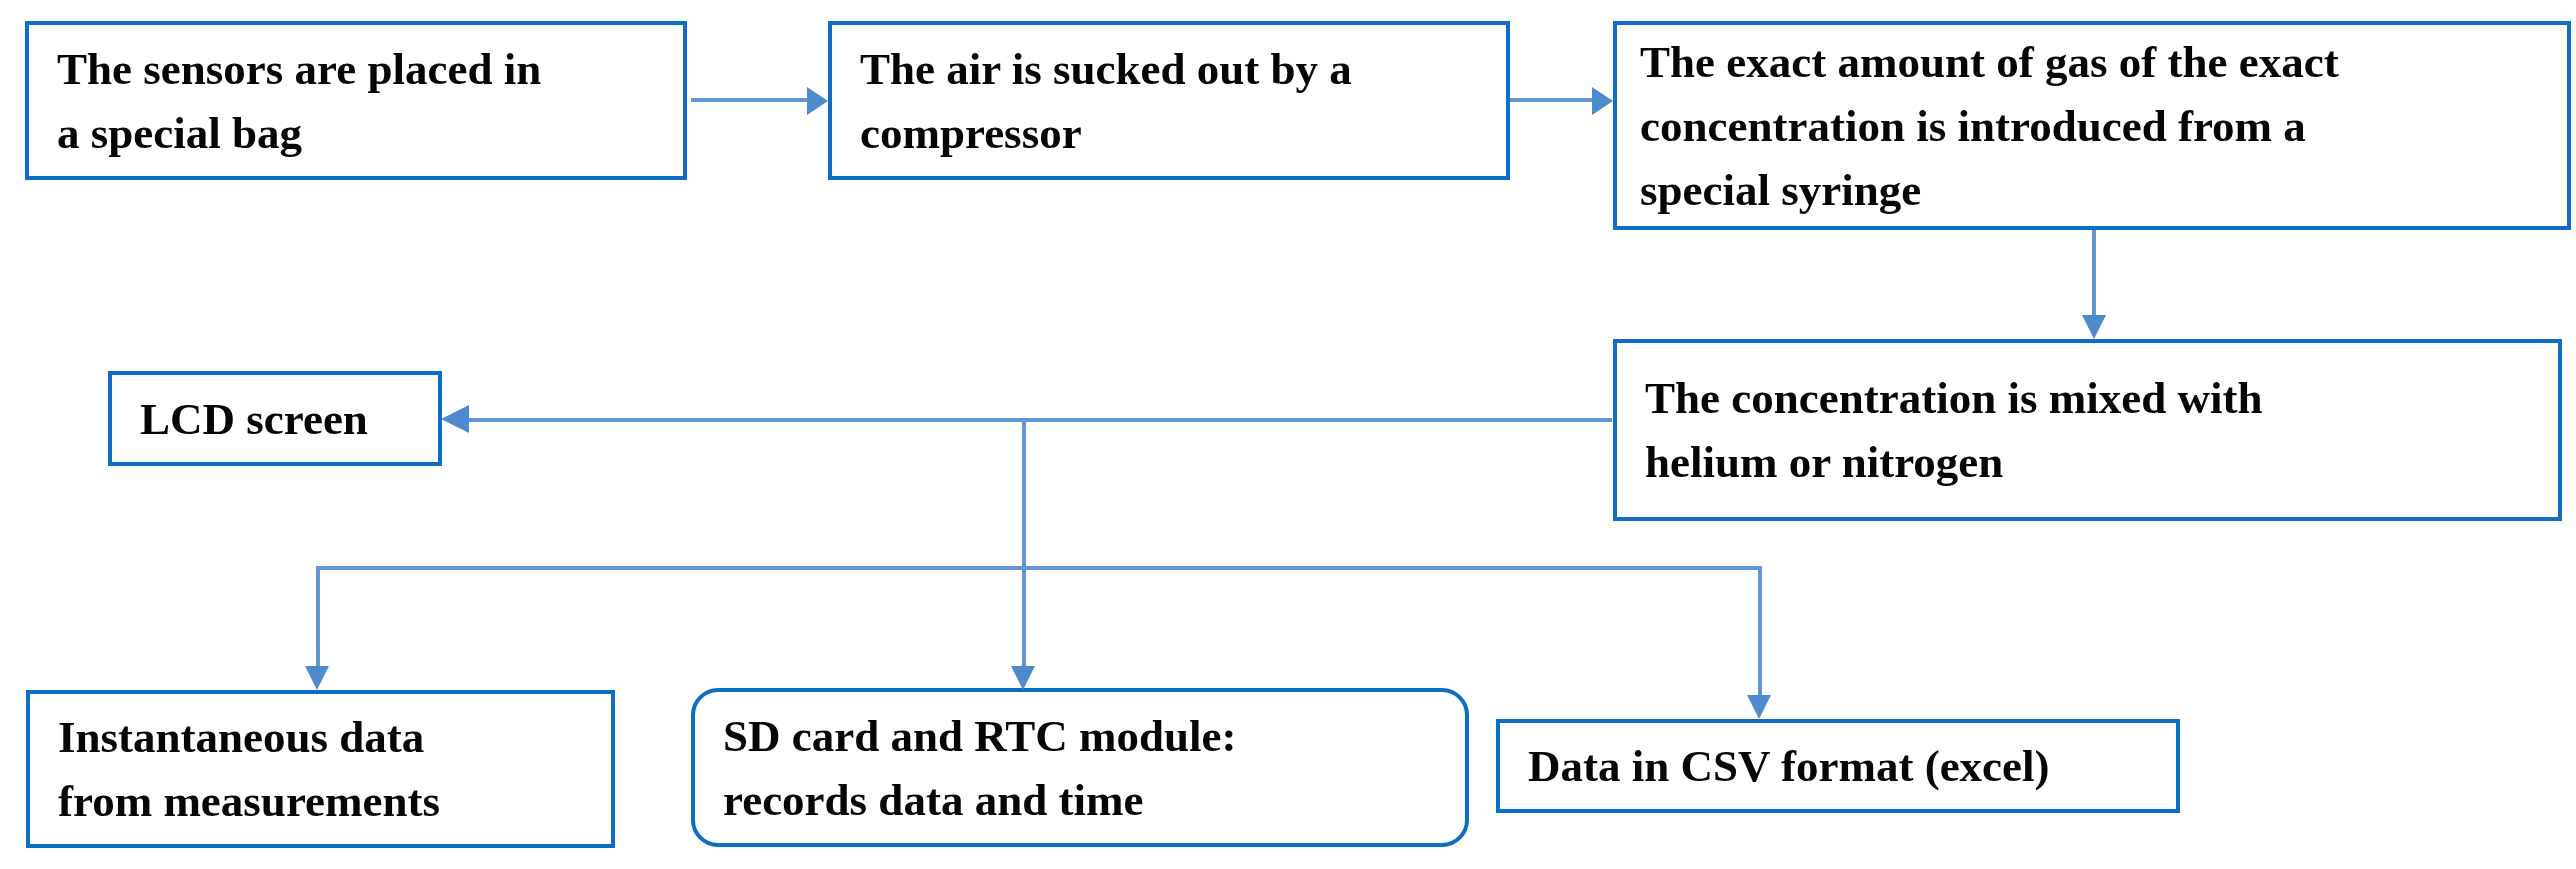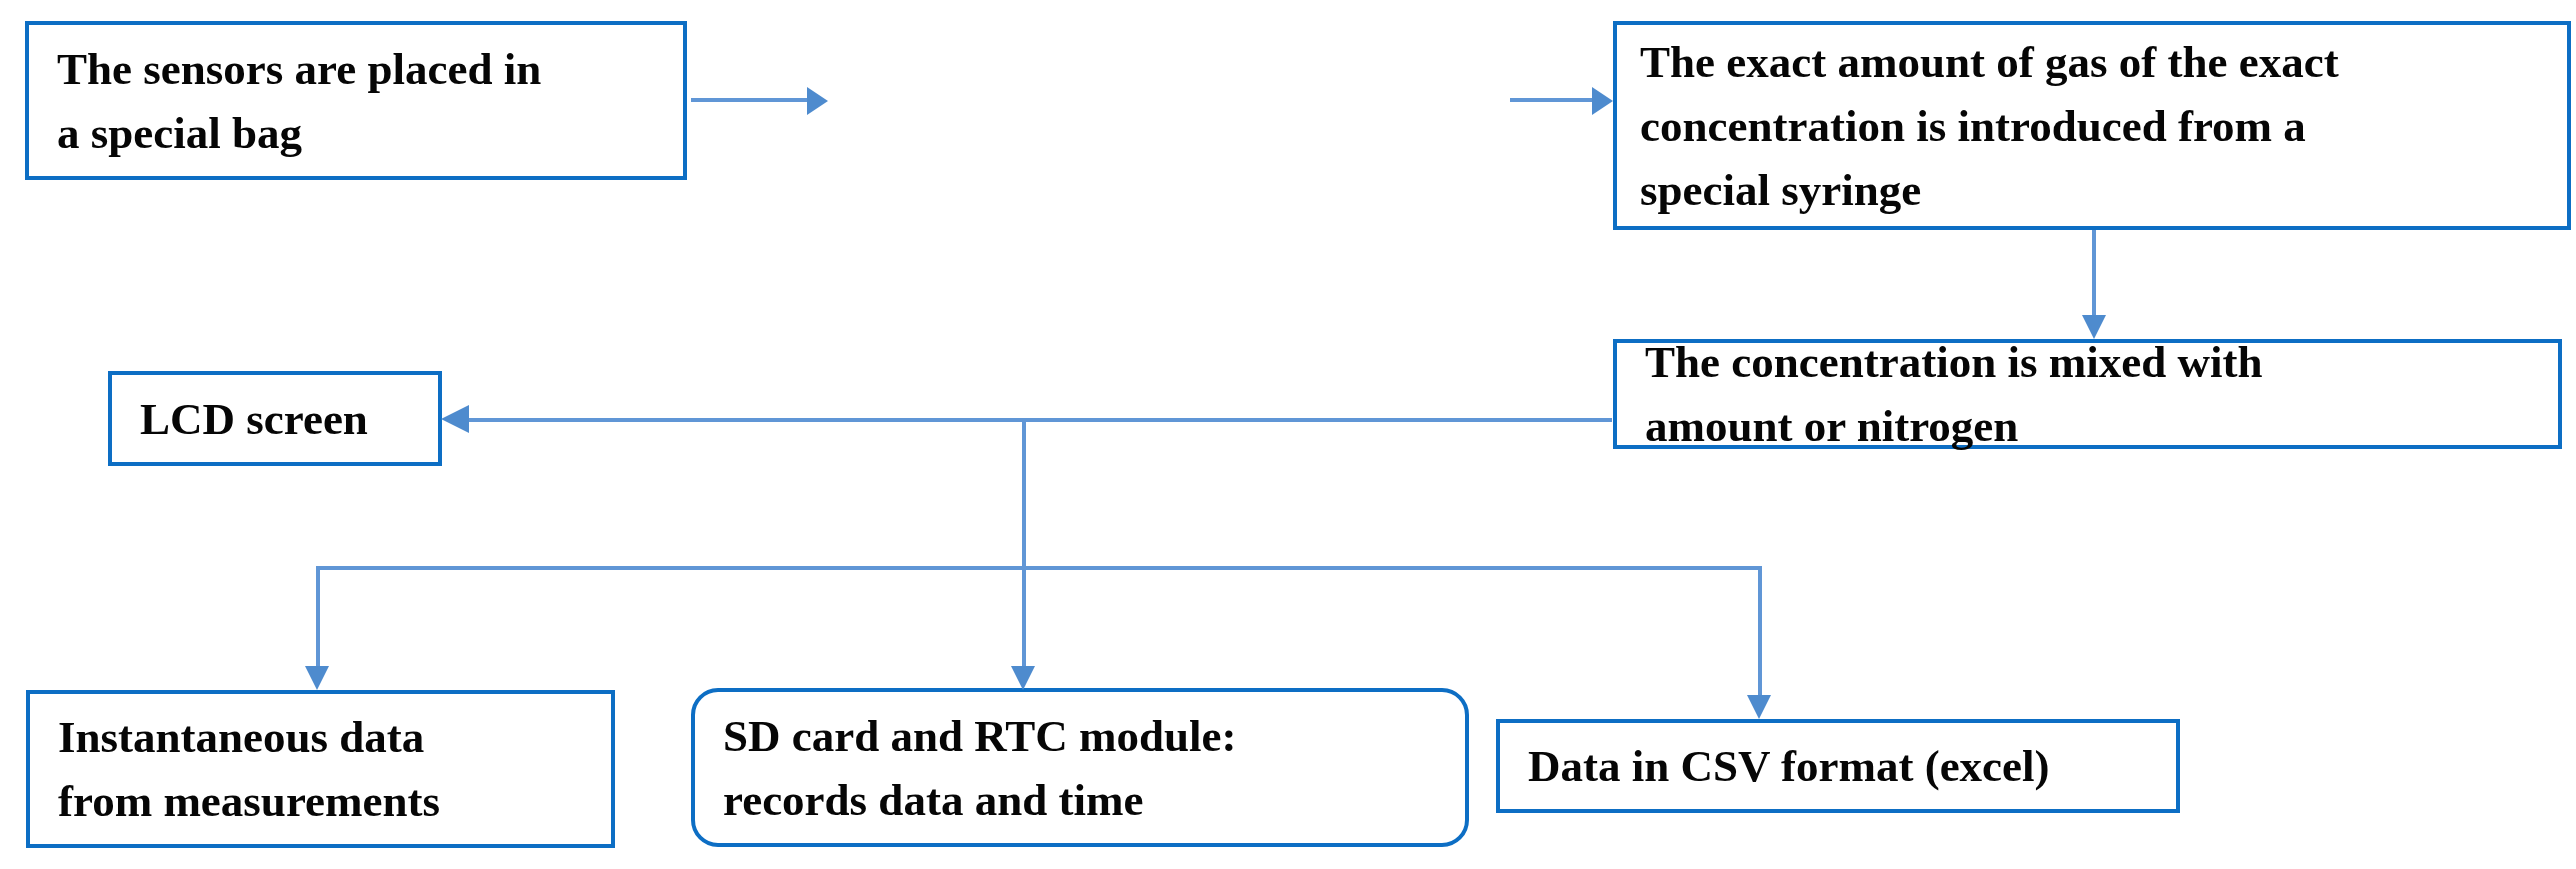--- a/index.html
+++ b/index.html
@@ -39,46 +39,50 @@
              border-left:21px solid var(--arrowhead);}
   .arr-left{border-top:14.7px solid transparent;border-bottom:14.7px solid transparent;
             border-right:28px solid var(--arrowhead);}
   .arr-down{border-left:12.6px solid transparent;border-right:12.6px solid transparent;
             border-top:24px solid var(--arrowhead);}
 
   
   #box-sensors-bag  {left:25px;   top:21px;  width:662px;  height:159px;}
   #box-compressor   {left:828px; top:21px;  width:682px;  height:159px;}
   #box-syringe      {left:1613px; top:21px;  width:958px; height:209px;padding-left:23px;}
-  #box-mixing       {left:1613px; top:339px; width:949px; height:110px;}
+  #box-mixing       {left:1613px; top:339px; width:949px; height:182px;}
   #box-lcd          {left:108px;  top:371px; width:334px;  height:95px;}
   #box-instantaneous{left:26px;   top:690px; width:589px;  height:158px;}
   #box-sdcard       {left:691px;  top:688px; width:778px;  height:159px;border-radius:27px;}
   #box-csv          {left:1496px; top:719px;width:684px;  height:94px;}
 </style>
 </head>
 <body>
 
 <div id="canvas">
 
   <div class="box" id="box-sensors-bag">
     <span class="line">The sensors are placed in</span>
     <span class="line">a special bag</span>
   </div>
 
+  <div class="box" id="box-compressor">
+    <span class="line">The air is sucked out by a</span>
+    <span class="line">compressor</span>
+  </div>
 
   <div class="box" id="box-syringe">
     <span class="line">The exact amount of gas of the exact</span>
     <span class="line">concentration is introduced from a</span>
     <span class="line">special syringe</span>
   </div>
 
   <div class="box" id="box-mixing">
     <span class="line">The concentration is mixed with</span>
-    <span class="line">amount or nitrogen</span>
+    <span class="line">helium or nitrogen</span>
   </div>
 
   <div class="box" id="box-lcd">
     <span class="line">LCD screen</span>
   </div>
 
   <div class="box" id="box-instantaneous">
     <span class="line">Instantaneous data</span>
     <span class="line">from measurements</span>
   </div>

